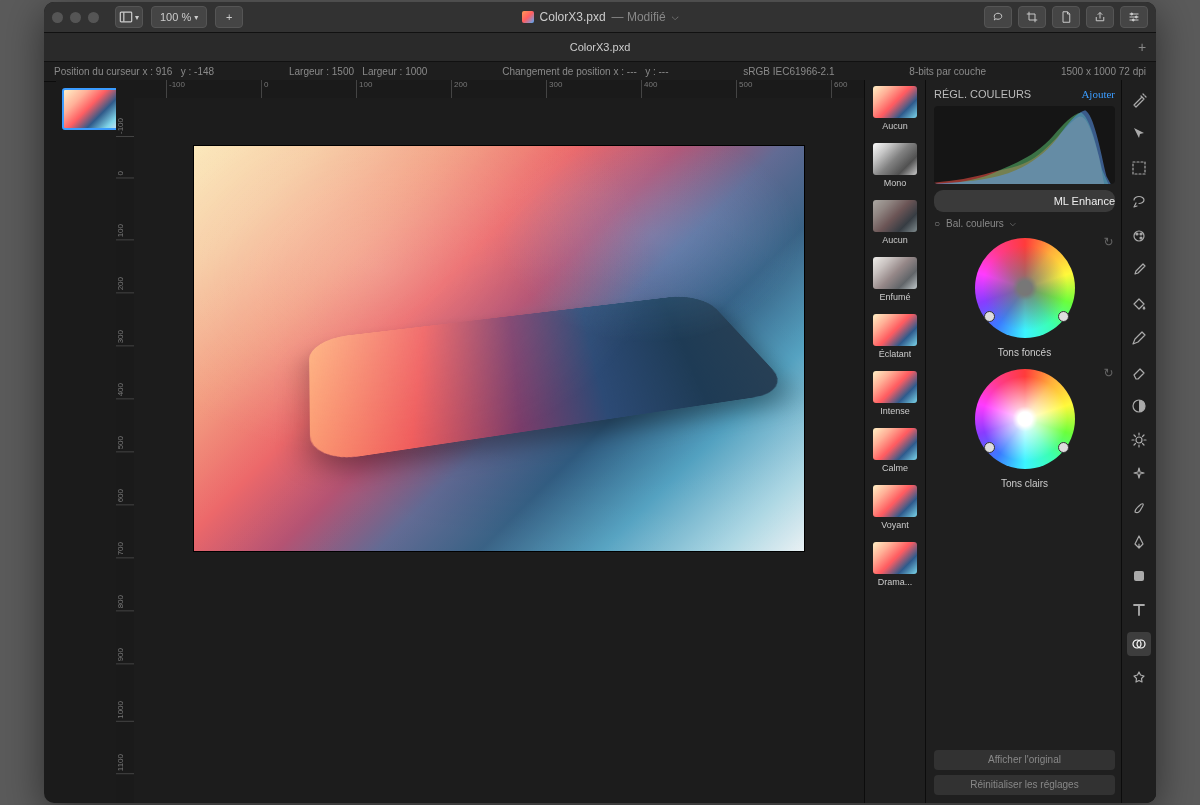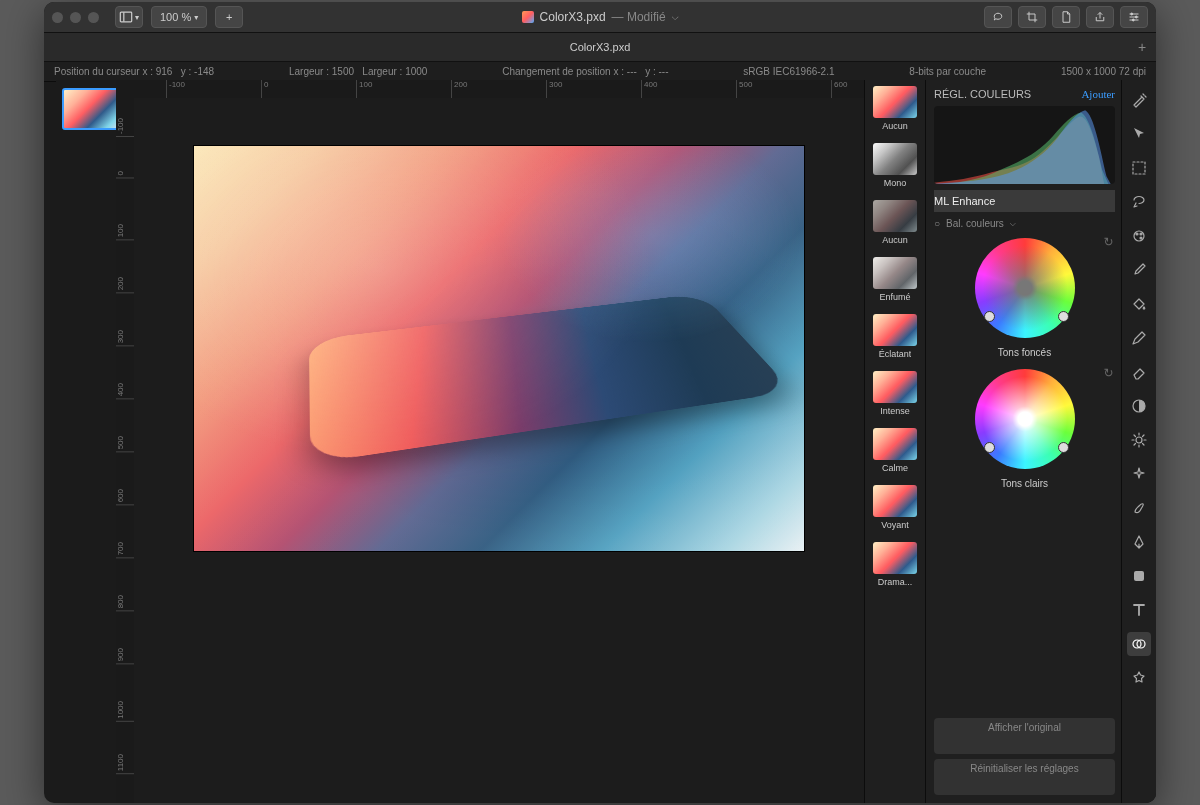--- a/index.html
+++ b/index.html
@@ -45,35 +45,35 @@
   .preset .pv.sombre{filter:grayscale(.8) brightness(.7);}
   .preset .pv.enfume{filter:grayscale(.9) brightness(1.1) contrast(.8);}
   .preset .pv.none{filter:saturate(1.05);}
   .preset span{font-size:9px;color:#ccc;margin-top:3px;max-width:50px;overflow:hidden;text-overflow:ellipsis;white-space:nowrap;}
 
   .adjust{flex:1;background:#1f1f1f;padding:8px 6px 8px 8px;display:flex;flex-direction:column;}
   .adj-header{display:flex;justify-content:space-between;font-size:11px;color:#bbb;margin-bottom:6px;}
   .adj-header .add{color:var(--accent);cursor:pointer;font-family:Liberation Serif, serif;}
   .histogram{position:relative;height:78px;border-radius:4px;background:#151515;overflow:hidden;margin-bottom:6px;}
   .histogram svg{position:absolute;inset:0;}
-  .ml-btn{height:22px;background:#3a3a3a;border-radius:0;color:#eee;font-size:11px;text-align:left;line-height:22px;cursor:pointer;margin-bottom:4px;}
+  .ml-btn{height:22px;background:#3a3a3a;border-radius:9px;color:#eee;font-size:11px;text-align:right;line-height:22px;cursor:pointer;margin-bottom:4px;}
   .adj-section{font-size:10px;color:#888;margin:2px 0 4px;display:flex;align-items:center;gap:6px;}
   .adj-section .caret{font-size:8px;}
   .wheel-group{display:flex;flex-direction:column;align-items:center;margin-bottom:6px;position:relative;}
   .wheel-wrap{position:relative;width:110px;height:110px;}
   .wheel{width:100px;height:100px;border-radius:50%;position:absolute;left:5px;top:5px;
     background:conic-gradient(from 0deg,#ff3b3b,#ffb03b,#fff93b,#6bff3b,#3bffb0,#3bf4ff,#3b7bff,#8a3bff,#ff3bff,#ff3b8a,#ff3b3b);}
   .wheel::after{content:"";position:absolute;inset:0;border-radius:50%;background:radial-gradient(circle at center,#777 0%,#777 10%,rgba(120,120,120,.7) 18%,transparent 60%);}
   .wheel.light::after{background:radial-gradient(circle at center,#fff 0%,#fff 10%,rgba(255,255,255,.7) 18%,transparent 60%);}
   .arc{position:absolute;inset:0;}
   .knob{width:9px;height:9px;background:#ddd;border:1px solid #333;border-radius:50%;position:absolute;}
   .reset-icon{position:absolute;right:-34px;top:2px;color:#666;font-size:12px;cursor:pointer;}
   .wheel-label{font-size:10px;color:#ccc;margin-top:4px;}
   .btn-row{margin-top:auto;}
-  .dim-btn{height:36px;background:#323232;border-radius:4px;color:#888;font-size:10px;text-align:center;line-height:20px;margin-top:5px;cursor:pointer;}
+  .dim-btn{height:20px;background:#323232;border-radius:4px;color:#888;font-size:10px;text-align:center;line-height:20px;margin-top:5px;cursor:pointer;}
 
   .tools{width:34px;background:#1f1f1f;border-left:1px solid #0c0c0c;display:flex;flex-direction:column;align-items:center;padding-top:8px;gap:10px;}
   .tool{width:24px;height:24px;display:flex;align-items:center;justify-content:center;color:#aaa;border-radius:4px;cursor:pointer;}
   .tool.active{background:#3d3d3d;color:#fff;}
   .tool svg{width:16px;height:16px;}
 </style>
 </head>
 <body>
 
 <div class="window">

